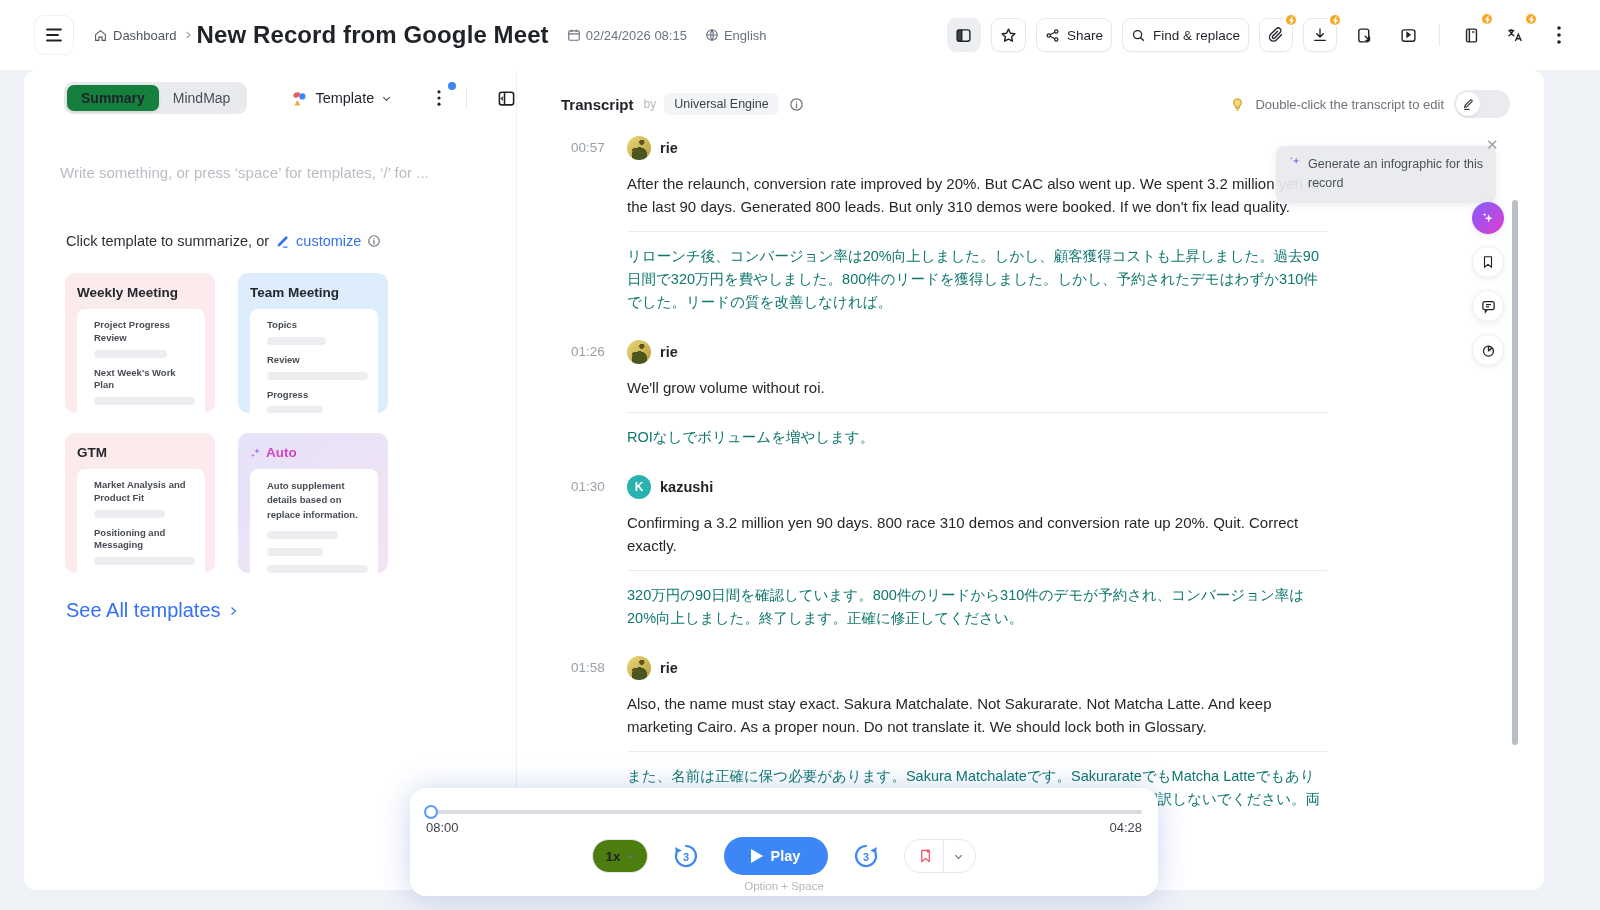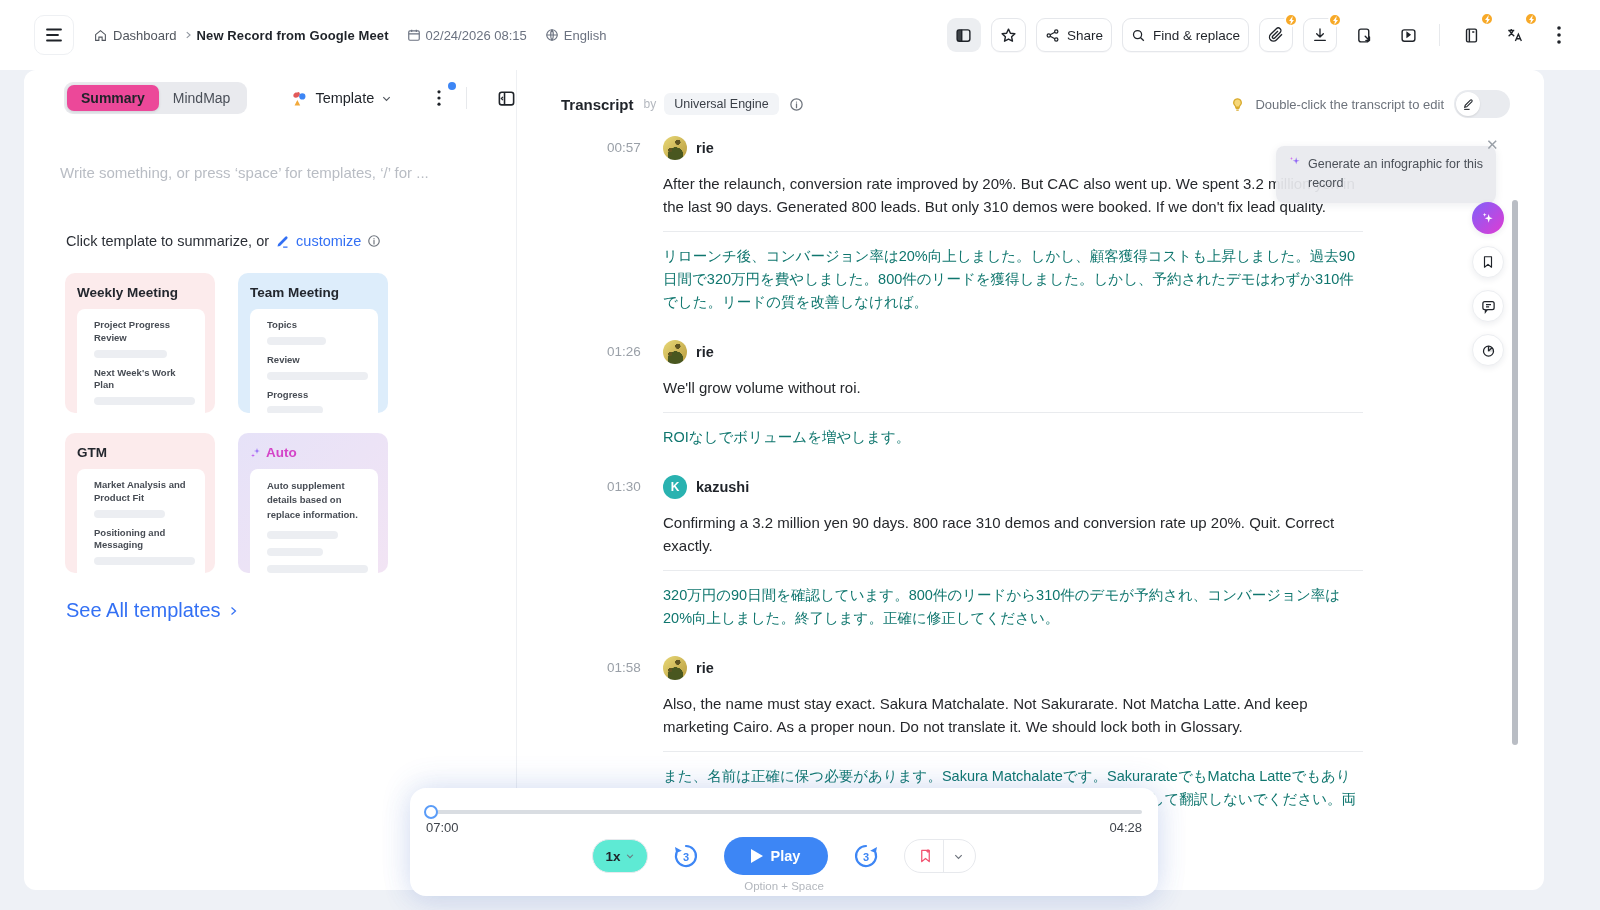--- a/index.html
+++ b/index.html
@@ -5,39 +5,39 @@
   * { margin:0; padding:0; box-sizing:border-box; }
   html,body { width:1600px; height:910px; overflow:hidden; font-family:"Liberation Sans","DejaVu Sans",sans-serif; background:#fff; color:#1f2329; }
   svg { display:block; }
 
   
   .header { height:70px; display:flex; align-items:center; padding:0 24px 0 34px; background:#fff; }
   .hamburger-btn { width:40px; height:40px; border:1px solid #eef0f3; border-radius:10px; background:#fff; display:flex; align-items:center; justify-content:center; cursor:pointer; }
   .head-left { margin-left:20px; display:flex; flex-direction:row; gap:4px; }
   .breadcrumb-row { display:flex; align-items:center; gap:6px; color:#51565e; font-size:13px; }
   .title-row { display:flex; align-items:center; gap:18px; }
-  .page-title { font-size:13px; font-weight:700; letter-spacing:.1px; }
+  .page-title { font-size:24px; font-weight:700; letter-spacing:.1px; }
   .meta { display:flex; align-items:center; gap:5px; color:#6b7280; font-size:13px; }
   .head-right { margin-left:auto; display:flex; align-items:center; gap:10px; }
   .tool-btn { height:34px; min-width:34px; border-radius:9px; display:flex; align-items:center; justify-content:center; gap:7px; background:transparent; border:none; cursor:pointer; font-size:13.5px; color:#1f2329; position:relative; padding:0 8px; }
   .tool-btn.boxed { border:1px solid #e5e7eb; background:#fff; box-shadow:0 1px 1px rgba(20,30,50,.03); }
   .tool-btn.active-bg { background:#eceef1; }
   .badge { position:absolute; top:-6px; right:-6px; width:14px; height:14px; background:#f7a928; border:2px solid #fff; border-radius:50%; display:flex; align-items:center; justify-content:center; }
   .vdiv { width:1px; height:22px; background:#e7e9ec; margin:0 4px; }
 
   
   .main { position:absolute; top:70px; left:0; right:0; bottom:0; background:#eef1f6; }
   .panel { position:absolute; top:0; left:24px; right:56px; bottom:20px; background:#fff; border-radius:12px; }
   .leftcol { position:absolute; top:0; left:0; width:493px; bottom:0; border-right:1px solid #eef0f3; }
 
   
   .tabs-row { display:flex; align-items:center; padding:12px 0 0 40px; }
   .seg { display:flex; background:#e9eaee; border-radius:9px; padding:3px; }
   .seg-tab { padding:5px 14px; font-size:14px; border-radius:7px; color:#4a4f58; cursor:pointer; }
-  .seg-tab.active { background:#ec4899; color:#1f2329; font-weight:600; box-shadow:0 1px 3px rgba(20,30,50,.12); }
+  .seg-tab.active { background:#15803d; color:#1f2329; font-weight:600; box-shadow:0 1px 3px rgba(20,30,50,.12); }
   .template-btn { display:flex; align-items:center; gap:7px; margin-left:44px; font-size:14.5px; cursor:pointer; }
   .dots-btn { position:relative; margin-left:36px; width:24px; height:24px; display:flex; align-items:center; justify-content:center; cursor:pointer; }
   .blue-dot { position:absolute; top:-4px; right:-6px; width:8px; height:8px; background:#3d86f5; border-radius:50%; }
   .collapse-btn { margin-left:30px; cursor:pointer; }
   .tabs-vdiv { width:1px; height:22px; background:#e7e9ec; margin-left:16px; }
   .editor-ph { margin:50px 0 0 36px; font-size:15px; color:#b9bdc4; }
   .hint-row { display:flex; align-items:center; gap:6px; margin:52px 0 0 42px; font-size:14.5px; color:#2b2f36; }
   .link-blue { color:#3370f4; cursor:pointer; }
   .cards { display:grid; grid-template-columns:150px 150px; gap:20px 23px; margin:24px 0 0 41px; }
   .tcard { width:150px; height:140px; border-radius:10px; padding:12px 10px 0 12px; overflow:hidden; cursor:pointer; }
@@ -55,21 +55,21 @@
   
   .transcol { position:absolute; top:0; left:494px; right:0; bottom:0; overflow:hidden; }
   .trans-head { display:flex; align-items:center; padding:20px 34px 0 43px; }
   .trans-title { font-size:15px; font-weight:700; }
   .by { font-size:12px; color:#b4b8bf; margin:0 8px 0 10px; }
   .engine-pill { background:#f2f4f7; border-radius:6px; padding:4px 10px; font-size:12.5px; color:#3a3f47; cursor:pointer; }
   .trans-head-right { margin-left:auto; display:flex; align-items:center; gap:10px; color:#6d737c; font-size:13px; }
   .edit-toggle { width:56px; height:28px; background:#e9ebef; border-radius:14px; position:relative; cursor:pointer; }
   .edit-knob { position:absolute; top:2px; left:2px; width:24px; height:24px; background:#fff; border-radius:50%; display:flex; align-items:center; justify-content:center; box-shadow:0 1px 2px rgba(0,0,0,.1); }
 
-  .entries { padding:18px 0 0 89px; }
+  .entries { padding:18px 0 0 53px; }
   .entry { display:grid; grid-template-columns:56px 700px; margin-bottom:26px; }
   .time { font-size:13.5px; color:#9aa0a8; padding-top:4px; }
   .entry-head { display:flex; align-items:center; gap:9px; margin-bottom:12px; }
   .avatar { width:24px; height:24px; border-radius:50%; flex:none; }
   .av-giraffe { background:
       radial-gradient(circle at 62% 26%, #5f5420 0 11%, transparent 12%),
       radial-gradient(circle at 30% 58%, #5f5420 0 9%, transparent 10%),
       radial-gradient(circle at 52% 80%, #49571f 0 34%, transparent 35%),
       linear-gradient(135deg,#e9d977,#b89b3e); }
   .av-k { background:#29b2b0; color:#fff; font-size:12px; font-weight:700; display:flex; align-items:center; justify-content:center; }
@@ -84,21 +84,21 @@
   .float-btn { position:absolute; left:1472px; width:32px; height:32px; border-radius:50%; display:flex; align-items:center; justify-content:center; cursor:pointer; background:#fff; border:1px solid #eceef1; box-shadow:0 2px 6px rgba(30,40,60,.08); }
   .float-btn.ai { background:linear-gradient(135deg,#8a5cf6 10%,#d63fd6 90%); border:none; }
   .scroll-thumb { position:absolute; left:1512px; top:130px; width:6px; height:545px; border-radius:3px; background:#b9bdc4; }
 
   
   .player { position:absolute; left:410px; top:718px; width:748px; height:108px; background:#fff; border-radius:16px; box-shadow:0 -4px 30px rgba(70,110,200,.16), 0 8px 30px rgba(70,110,200,.12); padding:14px 16px 0 16px; }
   .track { position:relative; height:4px; background:#d9dde2; border-radius:2px; margin-top:8px; }
   .knob { position:absolute; left:-2px; top:-5px; width:14px; height:14px; background:#fff; border:2px solid #5a9cf8; border-radius:50%; }
   .times { display:flex; justify-content:space-between; font-size:13px; color:#3f444b; margin-top:6px; }
   .controls { display:flex; align-items:center; justify-content:center; gap:24px; margin-top:2px; }
-  .speed-pill { height:34px; padding:0 12px; border:1px solid #e7e9ed; border-radius:17px; display:flex; align-items:center; gap:4px; font-size:13.5px; font-weight:700; cursor:pointer; background:#5eead4; }
+  .speed-pill { height:34px; padding:0 12px; border:1px solid #e7e9ed; border-radius:17px; display:flex; align-items:center; gap:4px; font-size:13.5px; font-weight:700; cursor:pointer; background:#4d7c0f; }
   .skip { position:relative; width:28px; height:28px; cursor:pointer; }
   .skip text { font:700 11px "Liberation Sans",sans-serif; fill:#3d86f5; }
   .play-btn { width:104px; height:38px; border:none; border-radius:19px; background:#3d86f5; color:#fff; font-size:14.5px; font-weight:600; display:flex; align-items:center; justify-content:center; gap:8px; cursor:pointer; }
   .bm-pill { height:34px; border:1px solid #e7e9ed; border-radius:17px; display:flex; align-items:center; background:#fff; cursor:pointer; }
   .bm-pill .seg1 { padding:0 10px 0 13px; }
   .bm-pill .segdiv { width:1px; height:32px; background:#e7e9ed; }
   .bm-pill .seg2 { padding:0 11px 0 9px; }
   .shortcut { text-align:center; font-size:11.5px; color:#b3b7bd; margin-top:5px; }
 </style>
 </head>
@@ -520,21 +520,21 @@
         </svg>
       </span>
   </div>
   <div class="scroll-thumb"></div>
 
   <div class="player">
     <div class="track">
       <div class="knob"></div>
     </div>
     <div class="times">
-      <span>07:00</span>
+      <span>08:00</span>
       <span>04:28</span>
     </div>
     <div class="controls">
       <div class="speed-pill">
         <span>1x</span>
         <span>
             <svg width="10" height="10" viewBox="0 0 24 24" fill="none" stroke="#6d737c" stroke-width="2.5">
               <path d="m5 9 7 7 7-7"></path>
             </svg>
           </span>

